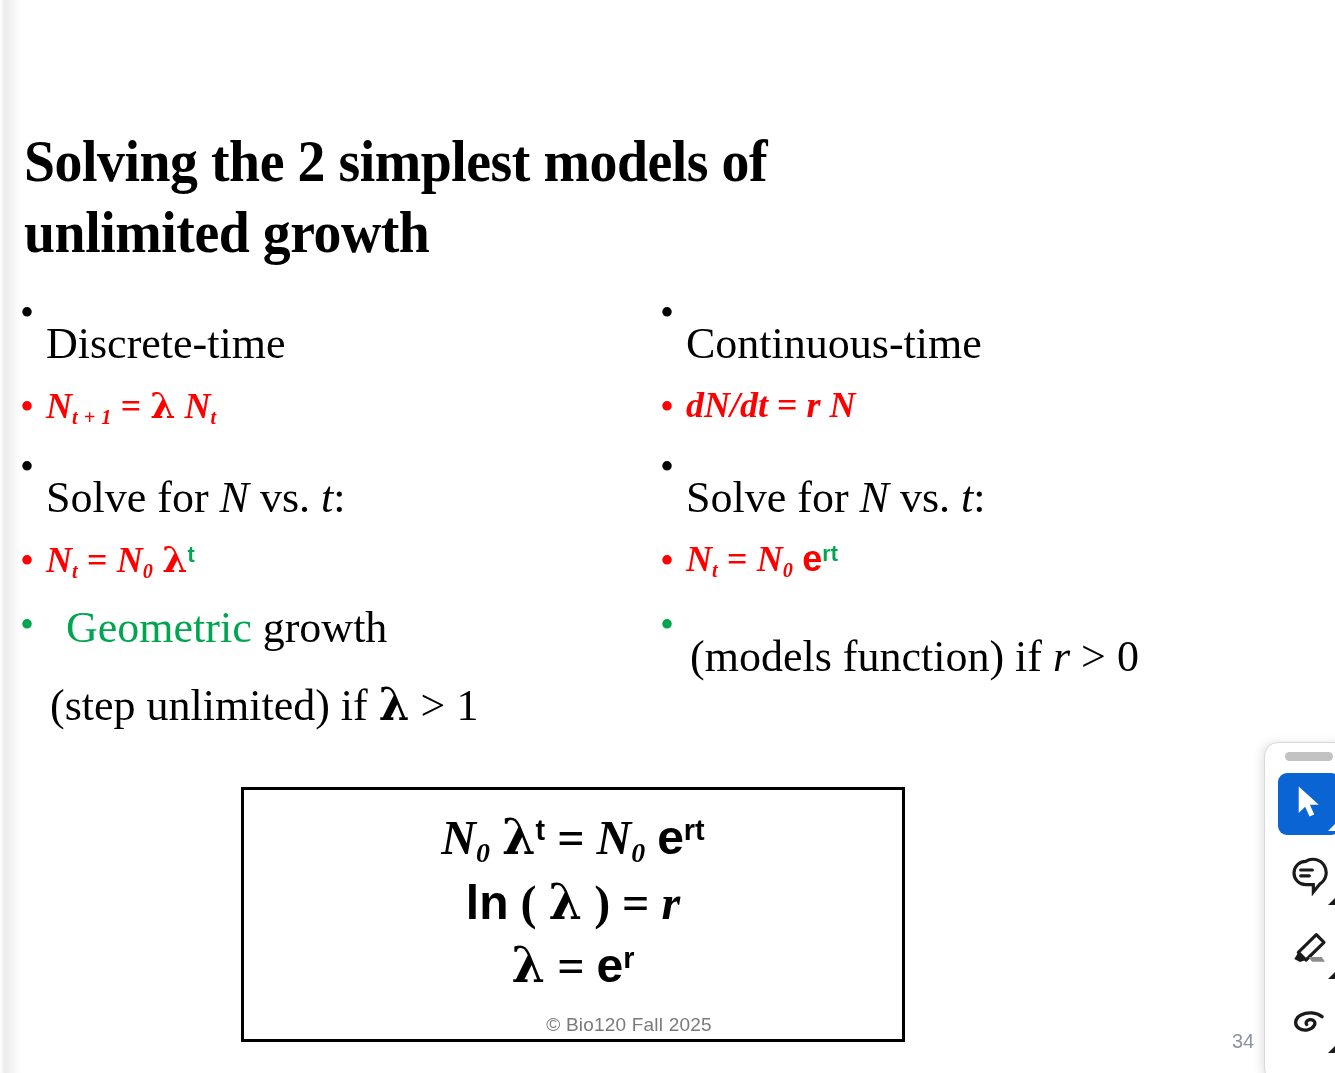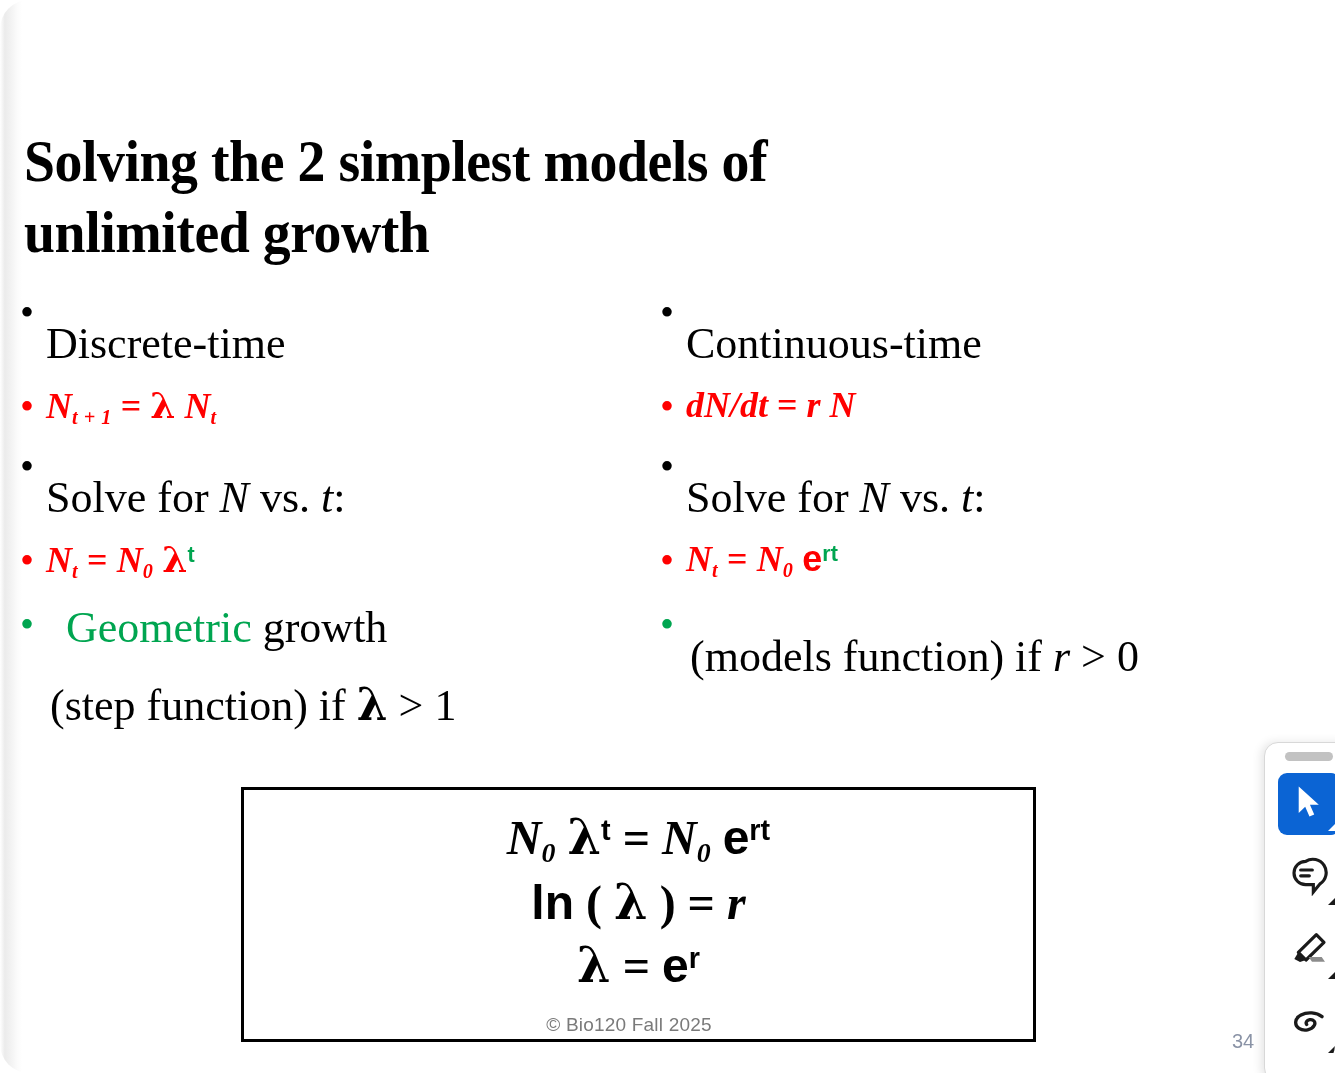--- a/index.html
+++ b/index.html
@@ -11,21 +11,20 @@
   body {
     font-family: "Liberation Serif", "DejaVu Serif", serif;
   }
 
   #slide-root {
     position: relative;
     width: 1335px;
     height: 1073px;
     background: #ffffff;
     overflow: hidden;
-    border-radius: 29px;
   }
 
   
   #page-edge-shadow {
     position: absolute;
     left: 0; top: 0;
     width: 22px; height: 100%;
     background: linear-gradient(to right,
         #ffffff 0%,
         #ebebeb 22%,
@@ -127,21 +126,21 @@
     font-size: 44px;
     line-height: 1.08;
   }
   .indent-cont { padding-left: 4px; }
 
   
   #equation-box {
     position: absolute;
     left: 241px;
     top: 787px;
-    width: 795px;
+    width: 664px;
     height: 255px;
     border: 3px solid #000000;
     background: #ffffff;
     box-sizing: border-box;
     display: flex;
     flex-direction: column;
     align-items: center;
     justify-content: flex-start;
     padding-top: 16px;
   }
@@ -268,21 +267,21 @@
     <div class="bullet-row">
       <span class="bullet-dot dot-red">•</span>
       <span class="bullet-text formula"><span>N</span><sub>t</sub>&nbsp;<span class="upright">=</span>&nbsp;<span>N</span><sub>0</sub>&nbsp;<span class="greek">λ</span><sup class="green-exp">t</sup></span>
     </div>
     <div class="gap-lg"></div>
 
     <div class="bullet-row">
       <span class="bullet-dot dot-green">•</span>
       <span class="bullet-text">
         <span class="wrapline"><span class="green-word">Geometric</span><span class="plain"> growth</span></span>
-        <span class="wrapline plain indent-cont"><span>(step function) if </span><span class="greek">λ</span><span> &gt; </span><span>1</span></span>
+        <span class="wrapline plain indent-cont"><span>(step unlimited) if </span><span class="greek">λ</span><span> &gt; </span><span>1</span></span>
       </span>
     </div>
   </div>
 
   <div id="column-right" class="column">
 
     <div class="bullet-row">
       <span class="bullet-dot dot-black">•</span>
       <span class="bullet-text plain">Continuous-time</span>
     </div>

